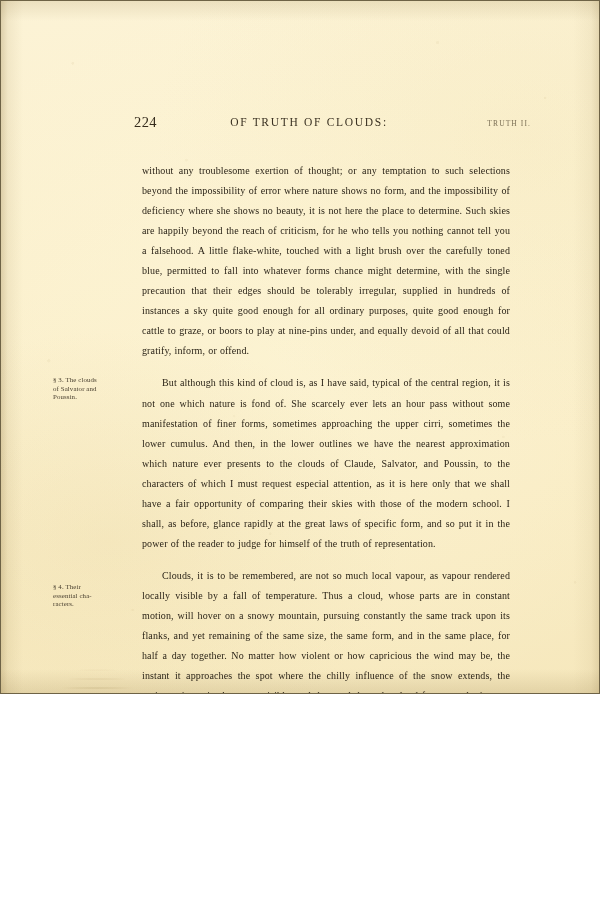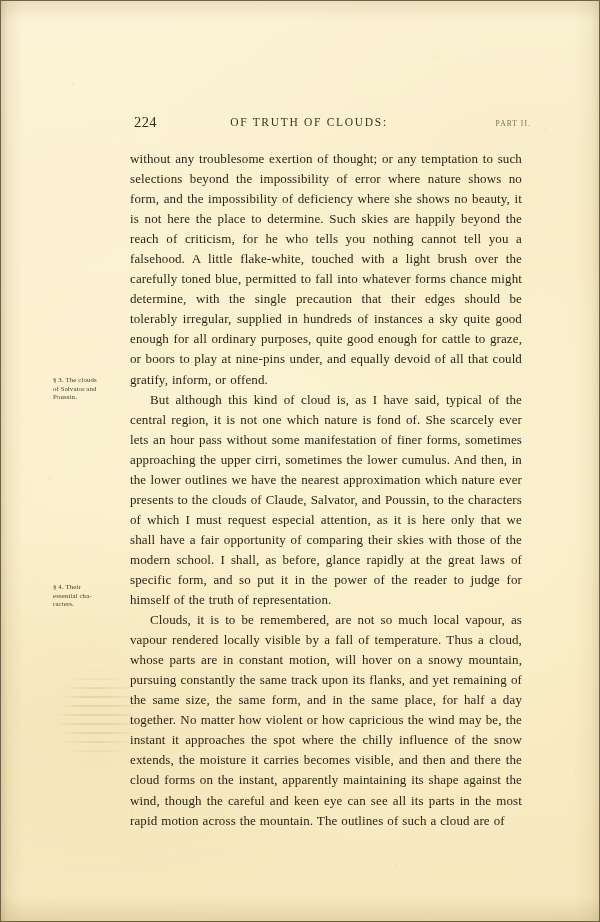--- a/index.html
+++ b/index.html
@@ -4,21 +4,21 @@
 <style>
   html, body {
     margin: 0;
     padding: 0;
     background: #ffffff;
   }
 
   .page {
     position: relative;
     width: 600px;
-    height: 922px;
+    height: 694px;
     box-sizing: border-box;
     background:
       radial-gradient(ellipse 420px 300px at 18% 78%, rgba(226,206,150,0.22), rgba(226,206,150,0) 70%),
       radial-gradient(ellipse 520px 420px at 88% 20%, rgba(238,222,170,0.20), rgba(238,222,170,0) 72%),
       radial-gradient(ellipse 600px 500px at 50% 50%, rgba(253,246,216,0.55), rgba(253,246,216,0) 75%),
       linear-gradient(172deg, #fcf3d6 0%, #fbf0cd 38%, #f9ecc4 72%, #f6e8bd 100%);
     border: 1px solid #6e6346;
     overflow: hidden;
     font-family: "Liberation Serif", "DejaVu Serif", serif;
     color: #2a2318;
@@ -114,22 +114,22 @@
 
   
   .column {
     position: absolute;
     left: 129px;
     top: 148px;
     width: 392px;
   }
 
   p.body {
-    margin: 0;
-    font-size: 13px;
+    margin: 12px;
+    font-size: 10px;
     line-height: 20.05px;
     text-align: justify;
     text-align-last: left;
     color: #2b2418;
     letter-spacing: 0.12px;
     word-spacing: 0.5px;
   }
   p.body + p.body { margin-top: 0; font-family: Liberation Serif, serif; }
   p.indent { text-indent: 20px; }
 
@@ -152,21 +152,21 @@
 
 <div class="page">
 
   <div class="grain"></div>
   <div class="edge-shade"></div>
   <div class="showthrough"></div>
 
   <div class="running-head">
     <span class="folio">224</span>
     <span class="head-title">OF TRUTH OF CLOUDS:</span>
-    <span class="head-part">PART II.</span>
+    <span class="head-part">TRUTH II.</span>
   </div>
 
   <div class="margin-note note-1">
     <span class="line">§ 3. The clouds</span>
     <span class="line">of Salvator and</span>
     <span class="line">Poussin.</span>
   </div>
 
   <div class="margin-note note-2">
     <span class="line">§ 4. Their</span>

